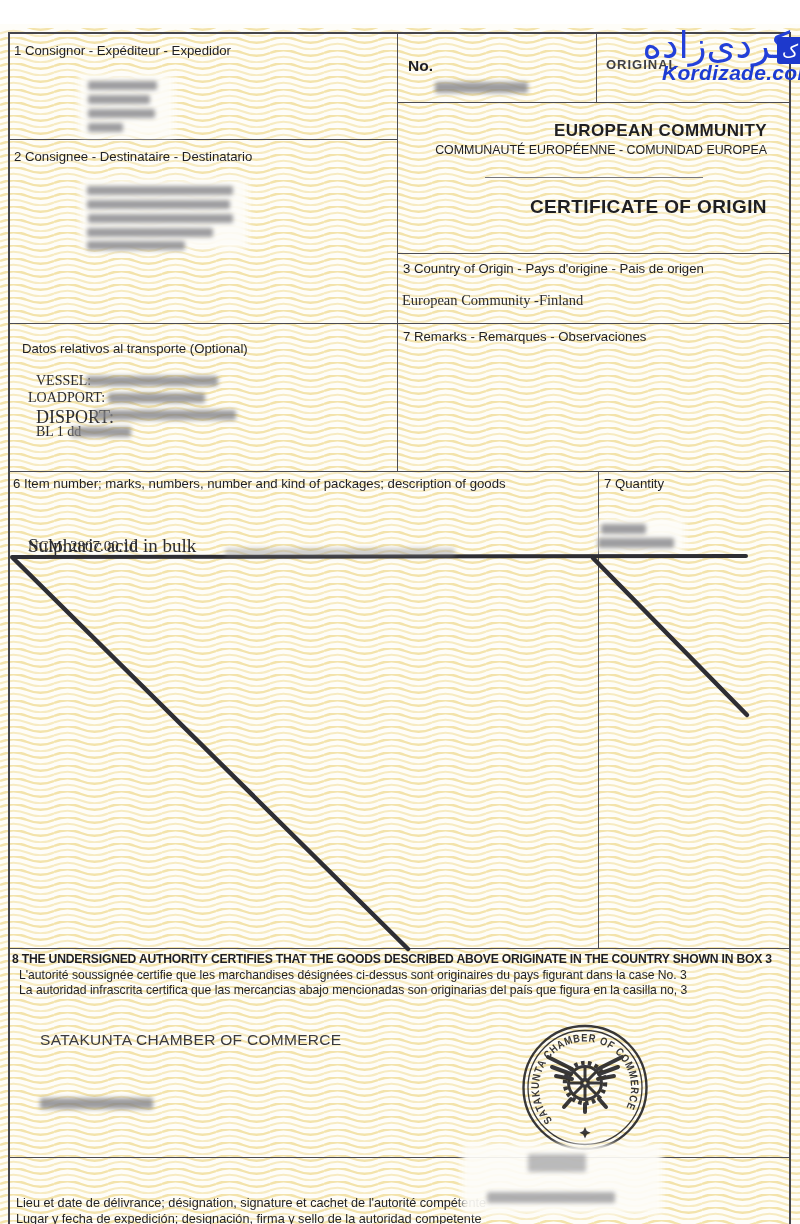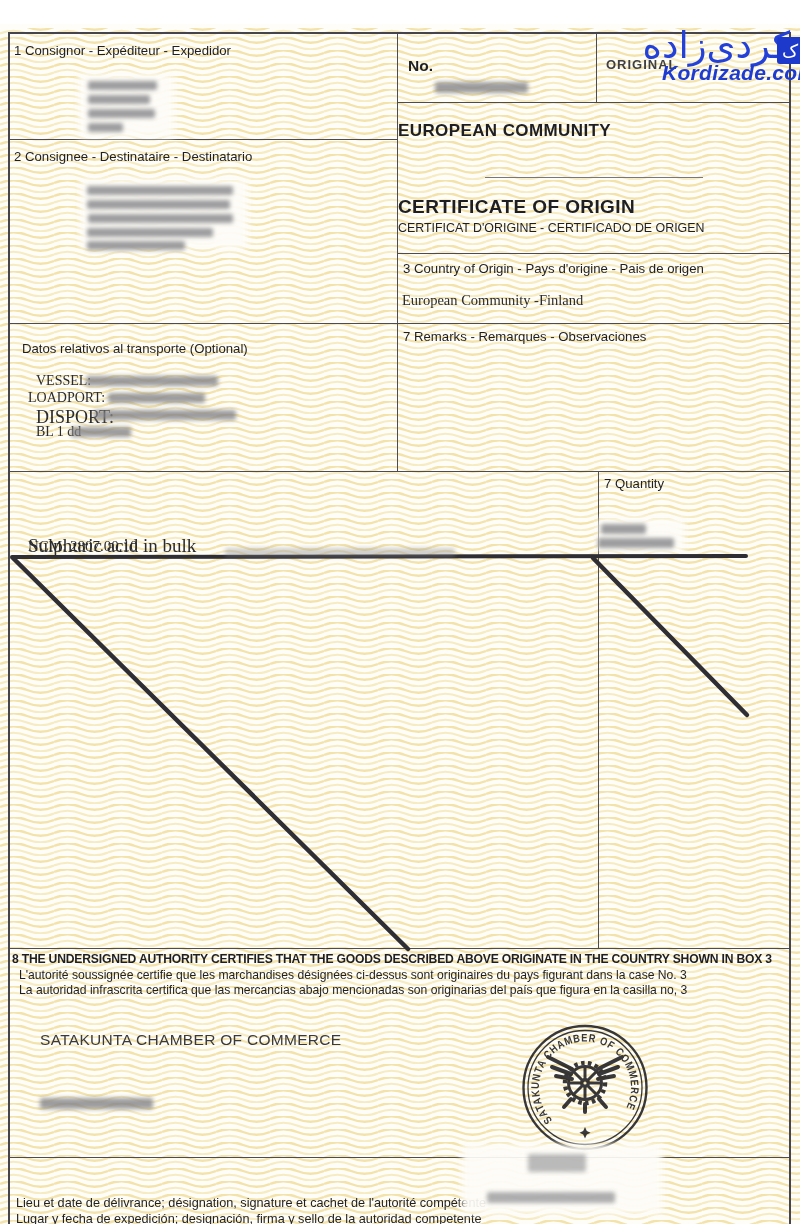--- a/index.html
+++ b/index.html
@@ -10,21 +10,21 @@
   
   .frame{position:absolute;left:8px;top:8px;width:783px;height:1205px;
          border:2px solid #45454b;box-sizing:border-box;z-index:1;}
   .cell{position:absolute;box-sizing:border-box;z-index:1;}
   .br{border-right:1.5px solid #4c4c52;}
   .bb{border-bottom:1.5px solid #4c4c52;}
   
   .label{position:absolute;font-size:13.2px;line-height:1.18;color:#1f1f23;z-index:3;}
   .typed{position:absolute;font-family:"Liberation Serif", serif;color:#2b2b2f;z-index:3;}
   .bold{font-weight:bold;}
-  .center-col{position:absolute;left:398px;width:391px;text-align:left;z-index:3;}
+  .center-col{position:absolute;left:376px;width:391px;text-align:right;z-index:3;}
   
   .rl{position:absolute;background:#85858a;border-radius:2px;filter:blur(2.3px);opacity:.8;z-index:3;}
   .rbg{position:absolute;background:rgba(253,252,247,.92);filter:blur(3px);border-radius:3px;z-index:2;}
   .faint{opacity:.38;}
   
   .wm-fa{position:absolute;left:604px;top:0px;width:186px;text-align:right;direction:rtl;
          font-family:"DejaVu Sans", sans-serif;font-size:37px;line-height:44px;
          color:#2340d8;z-index:5;}
   .wm-site{position:absolute;left:662px;top:37px;font-style:italic;font-weight:600;
            font-size:21px;color:#1d3bd2;z-index:5;letter-spacing:.3px;}
@@ -67,34 +67,35 @@
   <div class="cell bb" style="left:599px;top:448px;width:190px;height:477px"></div>
   <div class="cell bb" style="left:10px;top:925px;width:779px;height:209px"></div>
   <div class="cell" style="left:10px;top:1134px;width:779px;height:77px"></div>
 
   <div class="label" style="left:14px;top:19px">1 Consignor - Expéditeur - Expedidor</div>
   <div class="label" style="left:14px;top:125px">2 Consignee - Destinataire - Destinatario</div>
   <div class="label bold" style="left:408px;top:33px;font-size:15.5px">No.</div>
   <div class="original">ORIGINAL</div>
 
   <div class="center-col bold" style="top:97px;font-size:17px;letter-spacing:.4px">EUROPEAN COMMUNITY</div>
+  <div class="center-col" style="top:119px;font-size:12.4px">COMMUNAUTÉ EUROPÉENNE - COMUNIDAD EUROPEA</div>
   <div class="abs" style="left:485px;top:153px;width:218px;border-top:1.5px solid #77777c;z-index:3"></div>
   <div class="center-col bold" style="top:172px;font-size:19px;letter-spacing:.4px">CERTIFICATE OF ORIGIN</div>
-  <div class="center-col" style="top:197px;font-size:12.4px">CERTIFICAT D'ORIGINE - CERTIFICADO DE ORIGEN</div>
 
   <div class="label" style="left:403px;top:237px">3 Country of Origin - Pays d'origine - Pais de origen</div>
   <div class="typed" style="left:402px;top:268px;font-size:14.5px">European Community -Finland</div>
 
   <div class="label" style="left:22px;top:317px">Datos relativos al transporte (Optional)</div>
   <div class="typed" style="left:36px;top:349px;font-size:14px">VESSEL:</div>
   <div class="typed" style="left:28px;top:366px;font-size:14px">LOADPORT:</div>
   <div class="typed" style="left:36px;top:383px;font-size:18px">DISPORT:</div>
   <div class="typed" style="left:36px;top:400px;font-size:14px">BL 1 dd</div>
 
   <div class="label" style="left:403px;top:305px">7 Remarks  - Remarques - Observaciones</div>
+  <div class="label" style="left:13px;top:452px">6 Item number; marks, numbers, number and kind of packages; description of goods</div>
   <div class="label" style="left:604px;top:452px">7 Quantity</div>
   <div class="typed" style="left:28px;top:511px;font-size:19px">Sulphuric acid in bulk</div>
   <div class="typed" style="left:28px;top:514px;font-size:15px">NCM: 2807.00.10</div>
 
   <div class="label bold fit" style="left:12px;top:928px;font-size:12.4px;letter-spacing:-.2px">8 THE UNDERSIGNED AUTHORITY CERTIFIES THAT THE GOODS DESCRIBED ABOVE ORIGINATE IN THE COUNTRY SHOWN IN BOX 3</div>
   <div class="label fit" style="left:19px;top:944px;font-size:12.4px">L'autorité soussignée certifie que les marchandises désignées ci-dessus sont originaires du pays figurant  dans la case No. 3</div>
   <div class="label fit" style="left:19px;top:959px;font-size:12.4px">La autoridad infrascrita certifica que las mercancias abajo mencionadas son originarias del país que figura en la casilla no, 3</div>
   <div class="label" style="left:40px;top:1007px;font-size:15.5px;font-weight:500;letter-spacing:.3px;color:#3a3a3e">SATAKUNTA CHAMBER OF COMMERCE</div>
 
   <div class="label" style="left:16px;top:1172px;font-size:12.7px">Lieu et date de délivrance; désignation, signature et cachet de l'autorité compétente</div>

